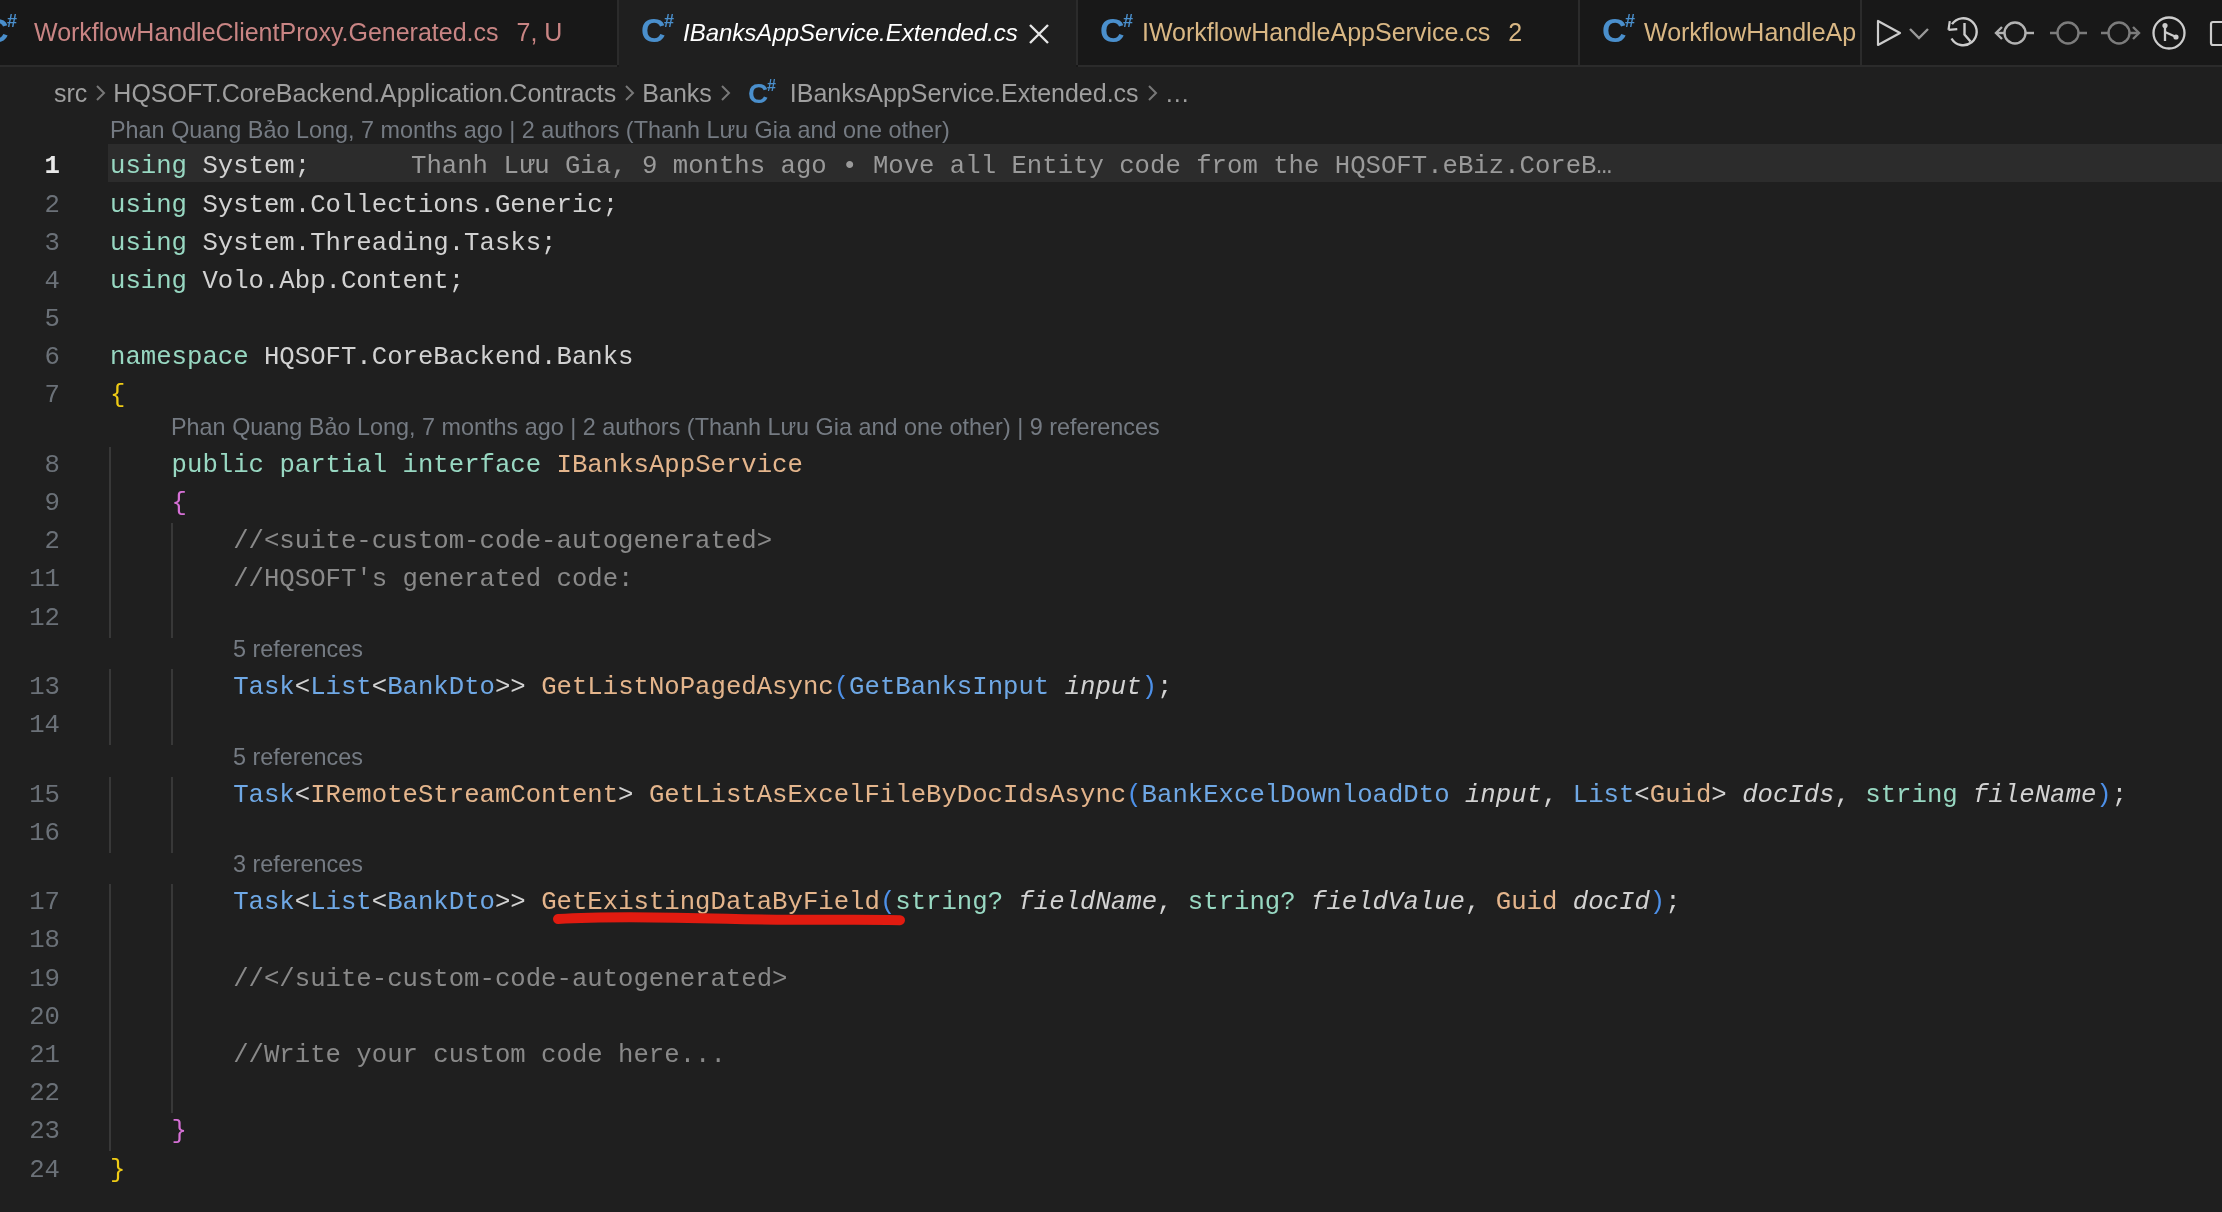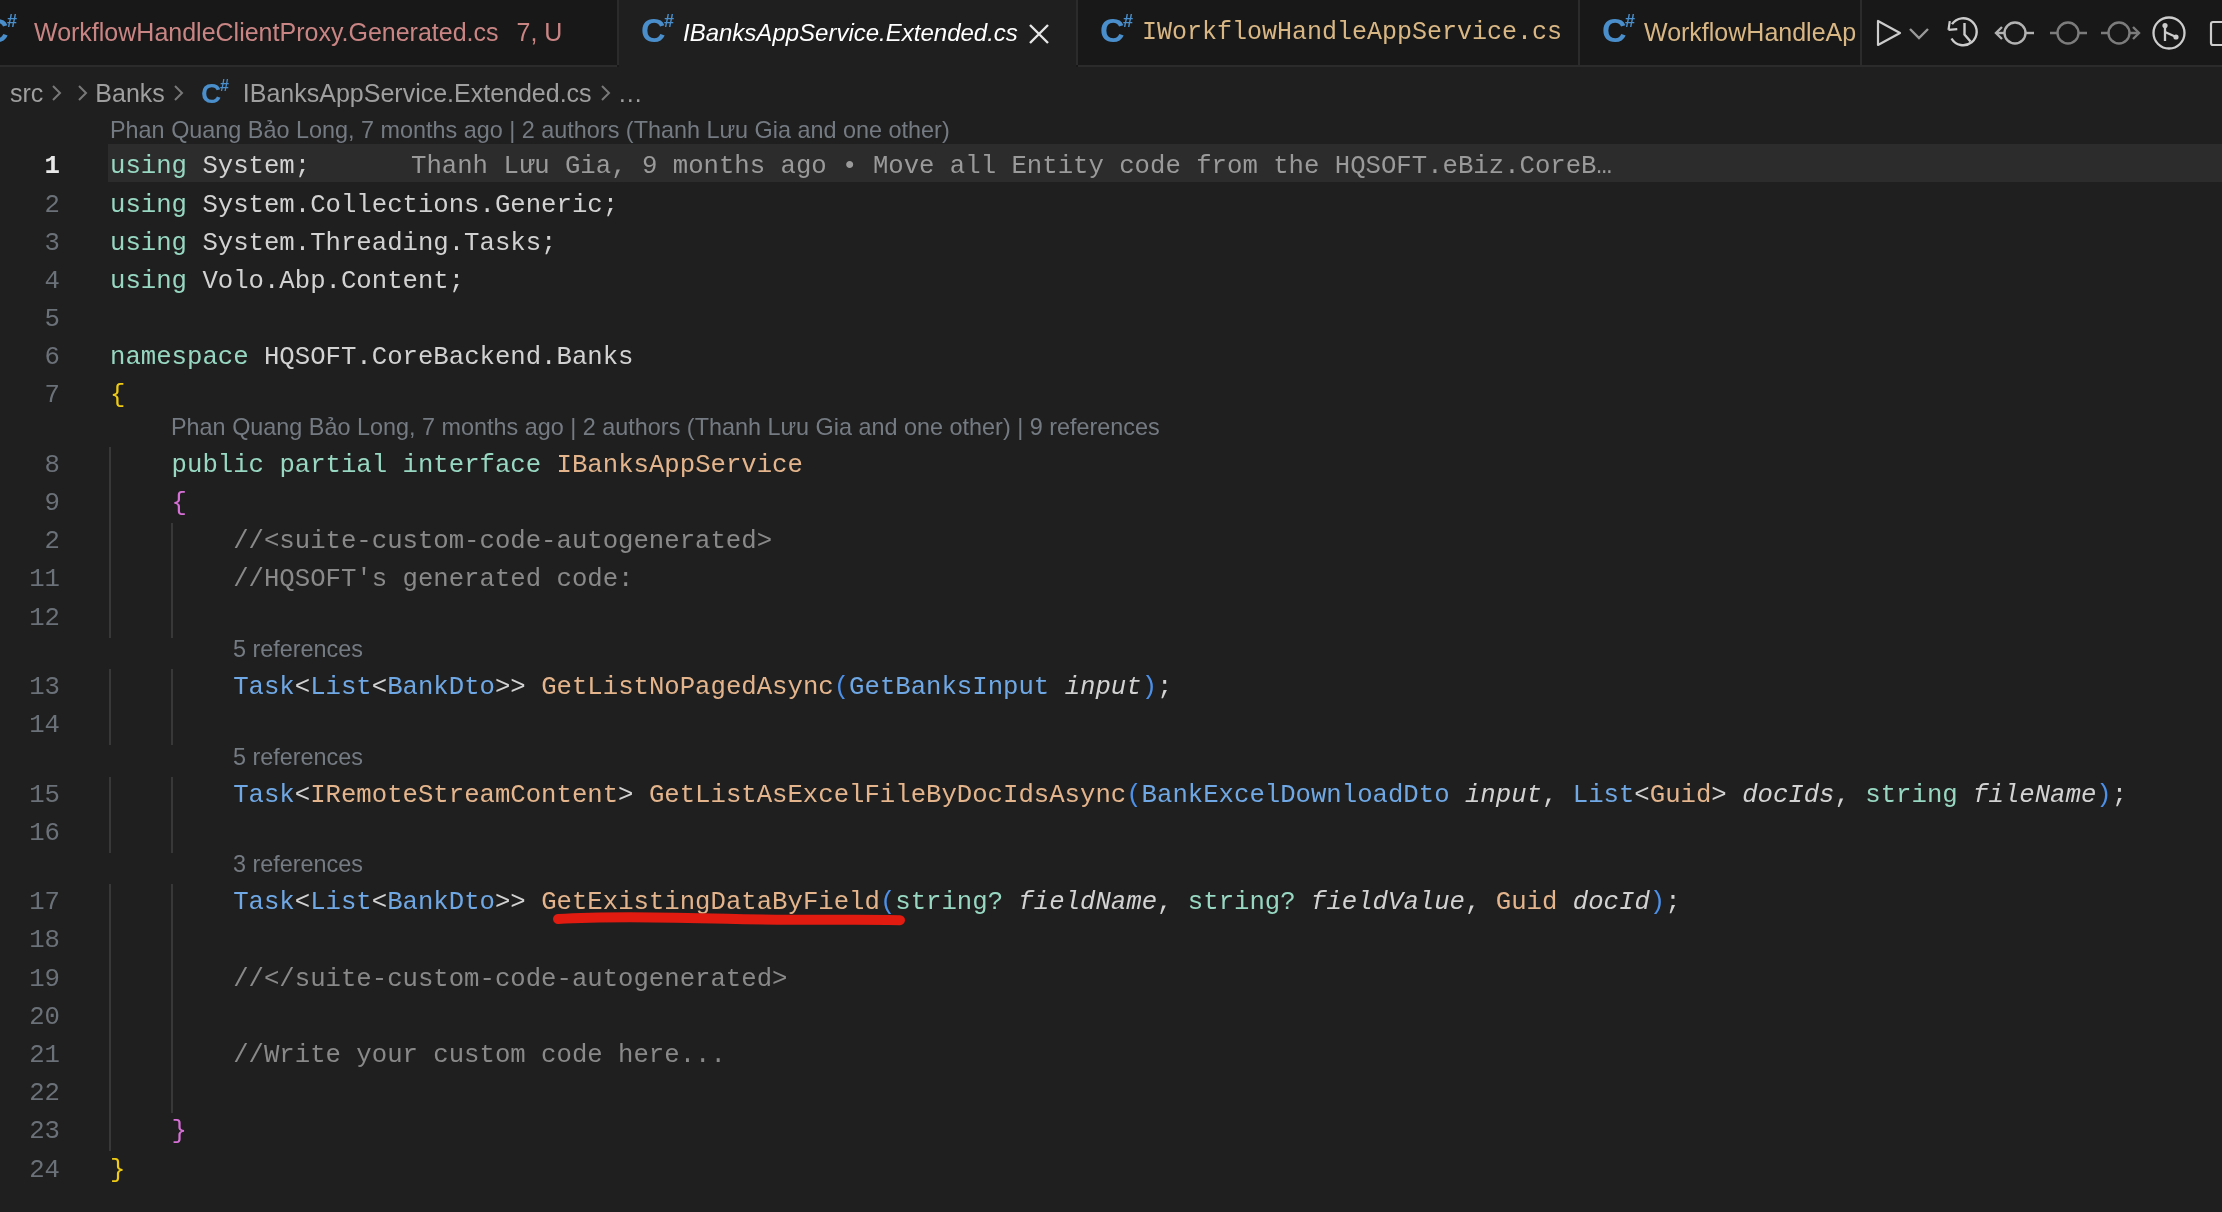--- a/index.html
+++ b/index.html
@@ -7,21 +7,21 @@
   body { position:relative; font-family:"Liberation Sans", sans-serif; }
   
   .tabbar { position:absolute; left:0; top:0; width:2222px; height:67px; background:#181818; }
   .tab { position:absolute; top:0; height:65px; display:flex; align-items:center; font-size:25px; white-space:nowrap; overflow:hidden; }
   .tab .lbl { margin-left:12px; }
   .tabsep { position:absolute; top:0; width:2px; height:65px; background:#2b2b2b; }
   .tabbot { position:absolute; left:0; top:65px; height:2px; background:#2b2b2b; }
   .activetab-fill { position:absolute; left:619px; top:0; width:457px; height:67px; background:#1f1f1f; }
   .actions { position:absolute; right:0; top:0; width:362px; height:65px; background:#181818; border-left:2px solid #2b2b2b; }
   
-  .crumbs { position:absolute; left:0; top:71px; width:2222px; height:44px; display:flex; align-items:center; color:#9f9f9f; font-size:25px; }
+  .crumbs { position:absolute; left:0; top:71px; width:2222px; height:44px; display:flex; align-items:center; color:#9f9f9f; font-size:25px;padding-left:44px; }
   .crumbs .sep { margin:0 7px; }
   
   .editor { position:absolute; left:0; top:0; width:2222px; height:900px; }
   .band { position:absolute; left:108px; top:143.6px; width:2114px; height:38.2px; background:#2c2c2c; }
   .row { position:absolute; left:0; height:38.19px; line-height:38.19px; white-space:pre; font-family:"Liberation Mono", monospace; font-size:25.66px; color:#d2d2d2; }
   .num { position:absolute; left:0; top:0; width:60px; text-align:right; color:#6b7178; }
   .num.act { color:#e8e8e8; font-weight:bold; }
   .code { position:absolute; left:110px; top:0; }
   .lens { position:absolute; height:31.2px; line-height:31.2px; font-family:"Liberation Sans", sans-serif; font-size:23.4px; color:#757b83; white-space:pre; }
   .guide { position:absolute; width:2px; background:#383838; }
@@ -117,21 +117,21 @@
       <path d="M2 2 L20 20 M20 2 L2 20" stroke="#e6e6e6" stroke-width="2.4"></path>
     </svg>
   </div>
   <div class="tab" style="left:1078px;width:500px;color:#d9b784;">
     <span style="margin-left:22px;">
       <svg width="38" height="44" viewBox="0 0 38 44">
         <text x="0" y="34" font-family="Liberation Sans" font-weight="bold" font-size="34" fill="#4a8fcc">C</text>
         <text x="23" y="18.5" font-family="Liberation Sans" font-weight="bold" font-size="18" fill="#4a8fcc">#</text>
       </svg>
     </span>
-    <span class="lbl" style="margin-left:4px;font-family:Liberation Mono, monospace;">IWorkflowHandleAppService.cs</span>
+    <span class="lbl" style="margin-left:4px;">IWorkflowHandleAppService.cs</span>
     <span style="margin-left:18px;">2</span>
   </div>
   <div class="tab" style="left:1580px;width:642px;color:#d9b784;">
     <span style="margin-left:22px;">
       <svg width="38" height="44" viewBox="0 0 38 44">
         <text x="0" y="34" font-family="Liberation Sans" font-weight="bold" font-size="34" fill="#4a8fcc">C</text>
         <text x="23" y="18.5" font-family="Liberation Sans" font-weight="bold" font-size="18" fill="#4a8fcc">#</text>
       </svg>
     </span>
     <span class="lbl" style="margin-left:4px;">WorkflowHandleAp</span>
@@ -179,20 +179,21 @@
 
       <rect x="349" y="22" width="26" height="23" rx="2" fill="none" stroke="#cccccc" stroke-width="2.2"></rect>
     </svg>
   </div>
 </div>
 <div class="crumbs">
   <span style="margin-left:10px;">src</span>
   <svg class="sep" width="12" height="18" viewBox="0 0 12 18">
       <path d="M3 2 L10 9 L3 16" fill="none" stroke="#787878" stroke-width="2"></path>
     </svg>
+  <span>HQSOFT.CoreBackend.Application.Contracts</span>
   <svg class="sep" width="12" height="18" viewBox="0 0 12 18">
       <path d="M3 2 L10 9 L3 16" fill="none" stroke="#787878" stroke-width="2"></path>
     </svg>
   <span>Banks</span>
   <svg class="sep" width="12" height="18" viewBox="0 0 12 18">
       <path d="M3 2 L10 9 L3 16" fill="none" stroke="#787878" stroke-width="2"></path>
     </svg>
   <svg width="36" height="36" viewBox="0 0 36 36" style="margin-left:8px;margin-right:8px;">
     <text x="2" y="28" font-family="Liberation Sans" font-weight="bold" font-size="28" fill="#4a8fcc">C</text>
     <text x="21" y="16" font-family="Liberation Sans" font-weight="bold" font-size="16" fill="#4a8fcc">#</text>

